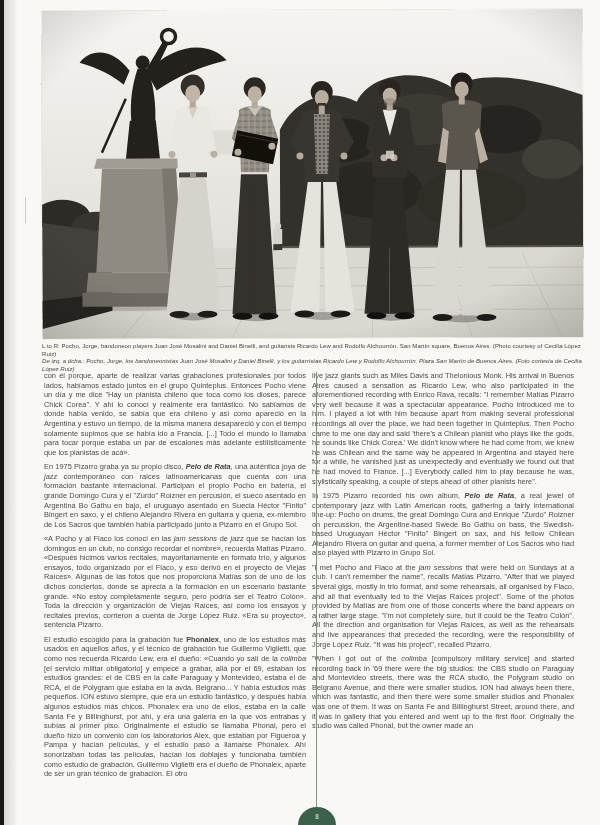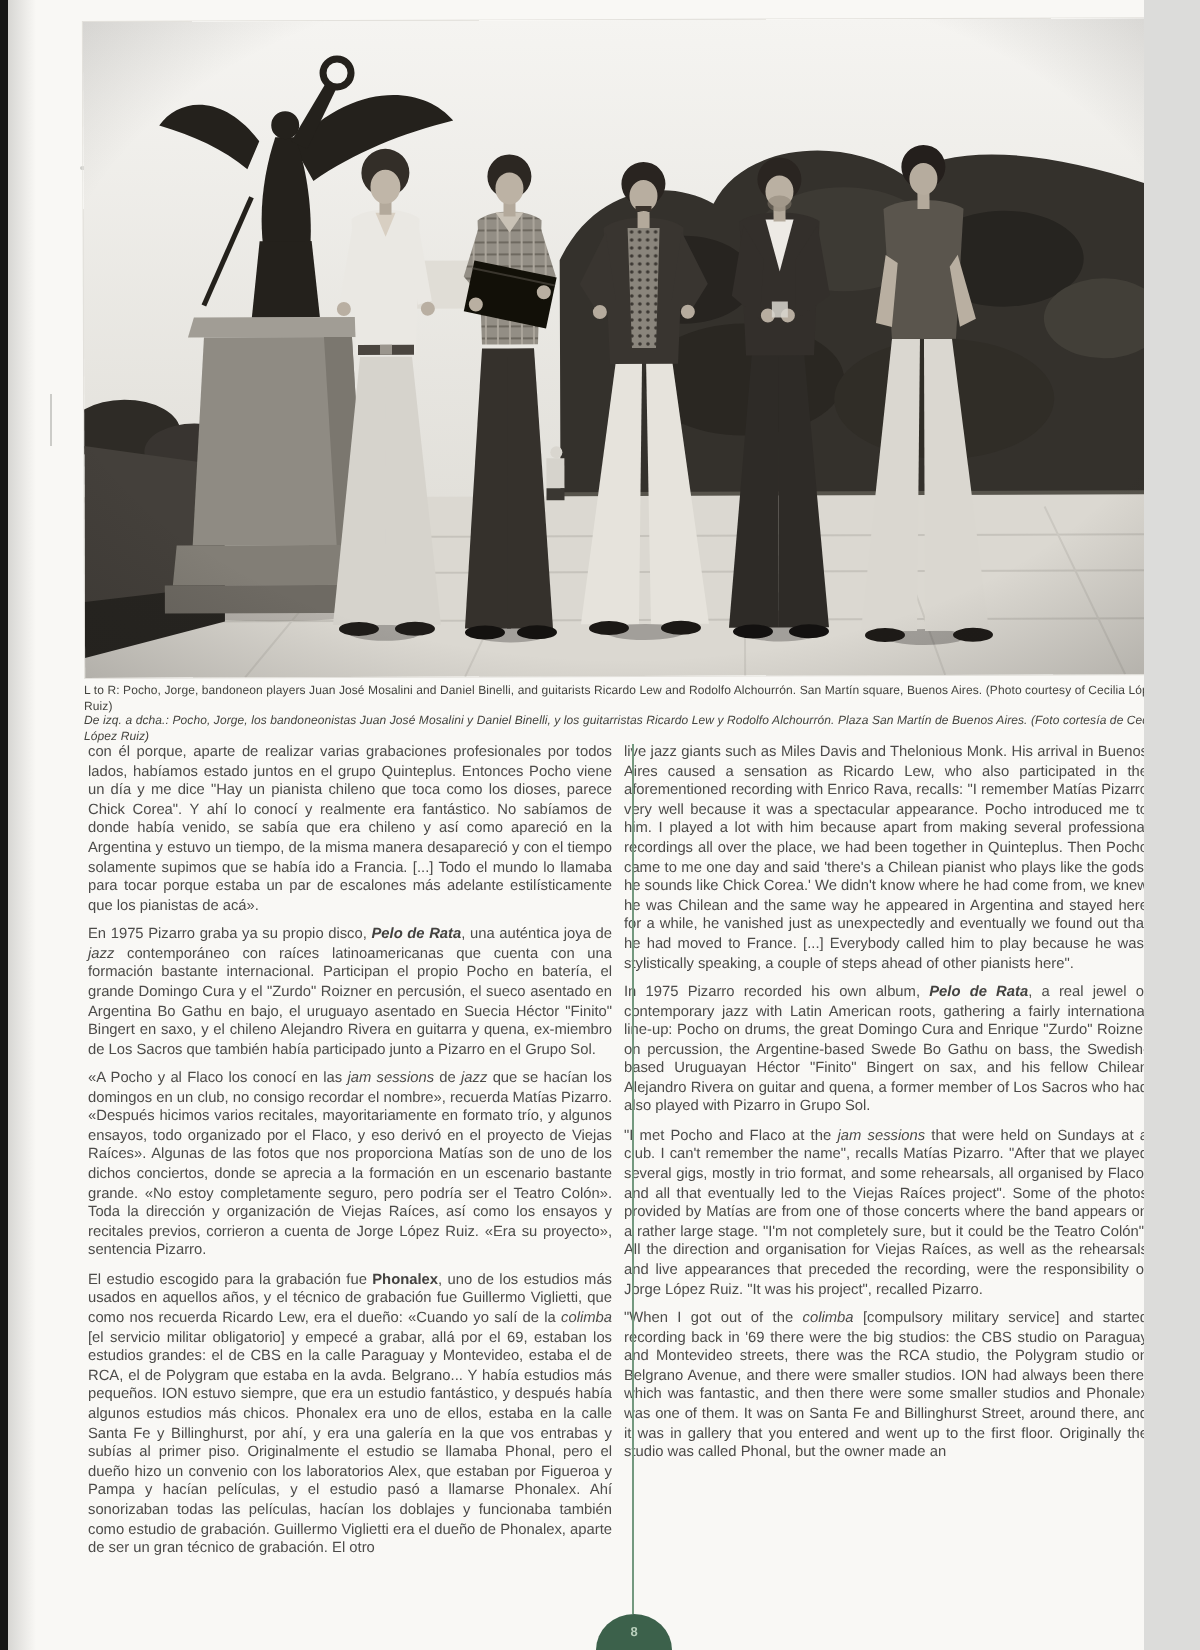--- a/index.html
+++ b/index.html
@@ -1,17 +1,17 @@
 <!DOCTYPE html>
 <html><head>
 <meta charset="utf-8">
 <style>
   html,body{margin:0;padding:0;background:#dcdcda;}
   .page{position:relative;width:572px;height:825px;background:#f9f8f5;overflow:hidden;
-        font-family:"Liberation Sans",sans-serif;}
+        font-family:"Liberation Sans",sans-serif;padding-left:28px;}
   .scan-edge{position:absolute;left:0;top:0;width:4px;height:100%;background:#161615;}
   .scan-shade{position:absolute;left:4px;top:0;width:14px;height:100%;
         background:linear-gradient(90deg,rgba(60,60,58,.18),rgba(60,60,58,0));}
   .speck{position:absolute;background:#cfcfcb;border-radius:50%;}
   .scratch{position:absolute;left:25px;top:197px;width:1px;height:26px;background:#b9b9b5;opacity:.7;}
 
   .photo{position:absolute;left:42px;top:10px;width:541px;height:328px;
          transform:rotate(-0.2deg);box-shadow:0 0 0 .5px #e3e1dc;}
   .photo svg{display:block;width:100%;height:100%;}
 

